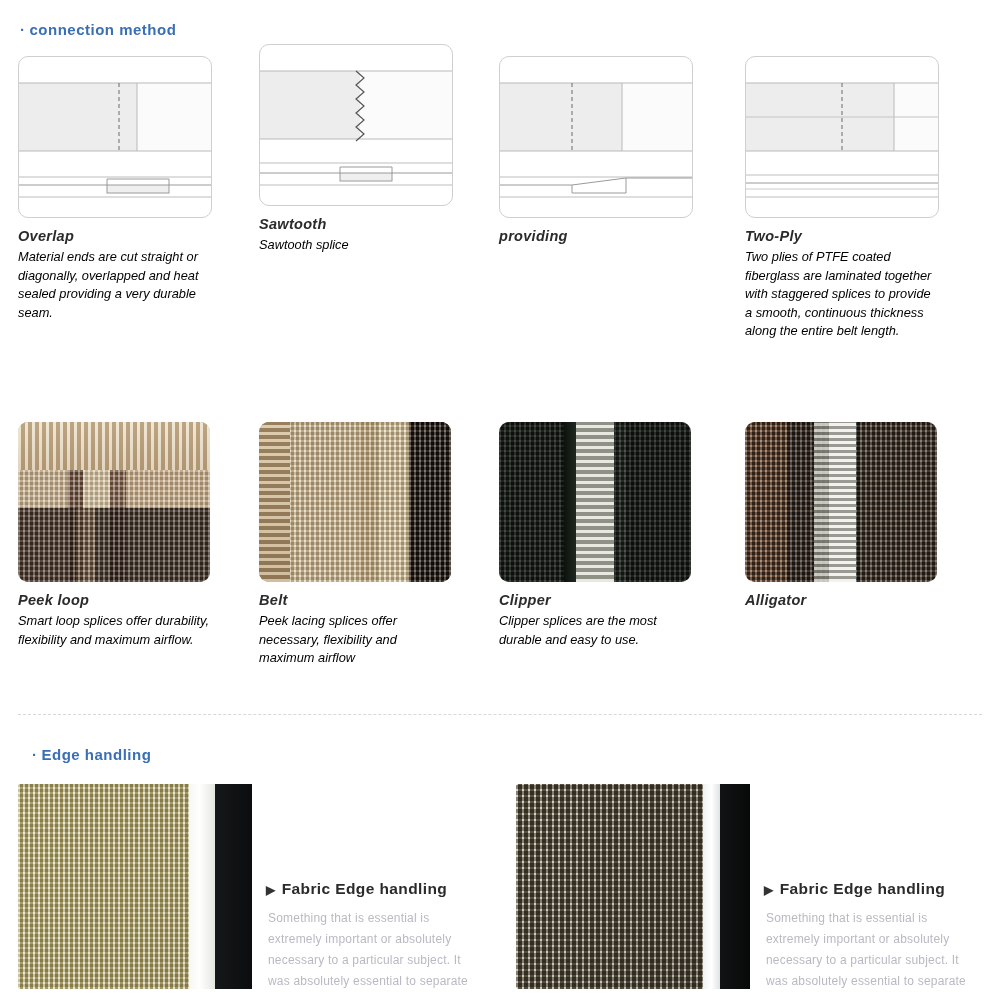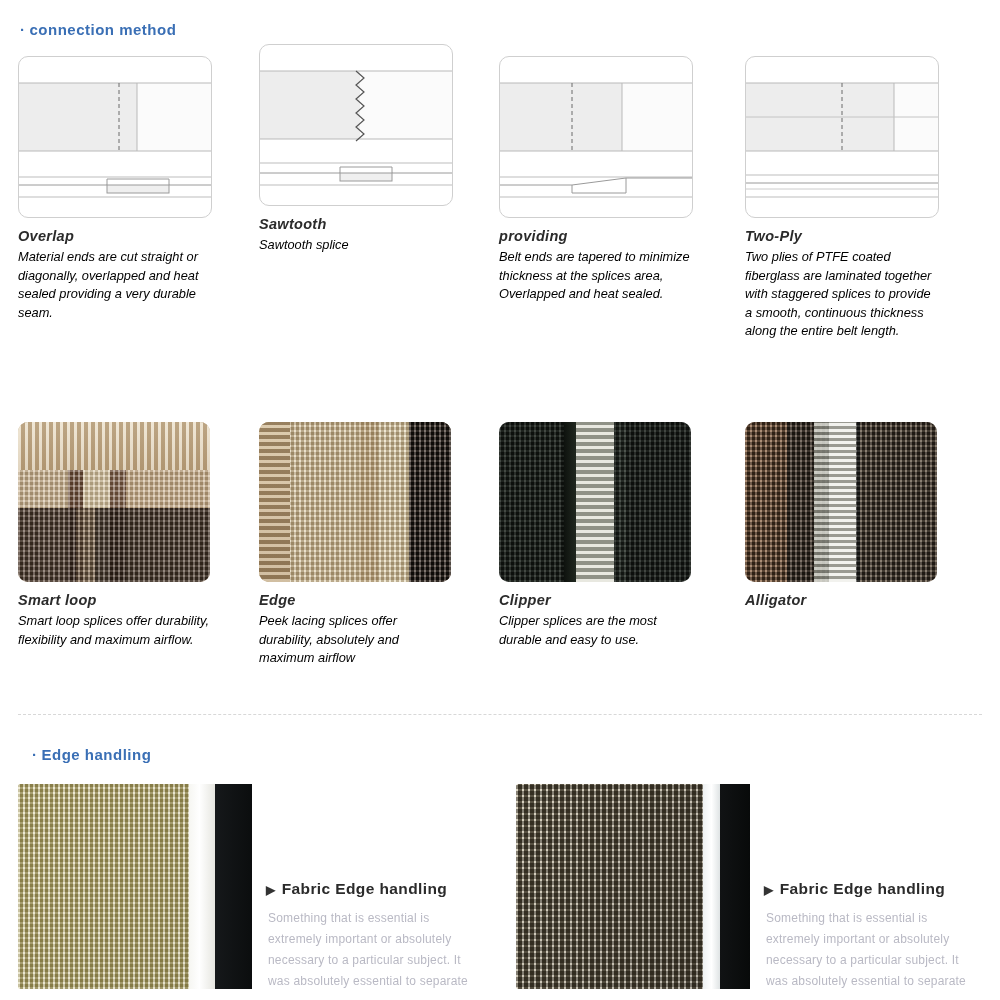--- a/index.html
+++ b/index.html
@@ -251,21 +251,20 @@
         <line x1="0" y1="94" x2="192" y2="94" stroke="#b9b9b9" stroke-width="1"></line>
         <line x1="122" y1="26" x2="122" y2="94" stroke="#b9b9b9" stroke-width="1"></line>
         <line x1="72" y1="26" x2="72" y2="94" stroke="#6b6b6b" stroke-width="1" stroke-dasharray="4 3"></line>
         <line x1="0" y1="120" x2="192" y2="120" stroke="#bdbdbd" stroke-width="1"></line>
         <line x1="0" y1="140" x2="192" y2="140" stroke="#bdbdbd" stroke-width="1"></line>
         <path d="M0 128 L72 128 L126 121 L192 121" fill="none" stroke="#9a9a9a" stroke-width="1"></path>
         <path d="M72 128 L72 136 L126 136 L126 121" fill="none" stroke="#9a9a9a" stroke-width="1"></path>
       </svg>
     </div>
     <h3>providing</h3>
-    <p>Belt ends are tapered to minimize thickness at the splices area, Overlapped and heat sealed.</p>
   </div>
 
   <div class="item" style="left:745px;top:56px;">
     <div class="thumb line">
       <svg width="192" height="160" viewBox="0 0 192 160">
         <rect x="0" y="26" width="192" height="68" fill="#ededed"></rect>
         <rect x="148" y="26" width="44" height="68" fill="#fbfbfb"></rect>
         <line x1="0" y1="26" x2="192" y2="26" stroke="#b9b9b9" stroke-width="1"></line>
         <line x1="0" y1="94" x2="192" y2="94" stroke="#b9b9b9" stroke-width="1"></line>
         <line x1="148" y1="26" x2="148" y2="94" stroke="#b9b9b9" stroke-width="1"></line>
@@ -278,30 +277,30 @@
       </svg>
     </div>
     <h3>Two-Ply</h3>
     <p>Two plies of PTFE coated fiberglass are laminated together with staggered splices to provide a smooth, continuous thickness along the entire belt length.</p>
   </div>
 
   <div class="item" style="left:18px;top:422px;">
     <div class="thumb">
       <div class="ph ph-smartloop"></div>
     </div>
-    <h3>Smart loop</h3>
+    <h3>Peek loop</h3>
     <p>Smart loop splices offer durability, flexibility and maximum airflow.</p>
   </div>
 
   <div class="item" style="left:259px;top:422px;">
     <div class="thumb">
       <div class="ph ph-peek"></div>
     </div>
-    <h3>Edge</h3>
-    <p>Peek lacing splices offer durability, absolutely and maximum airflow</p>
+    <h3>Belt</h3>
+    <p>Peek lacing splices offer necessary, flexibility and maximum airflow</p>
   </div>
 
   <div class="item" style="left:499px;top:422px;">
     <div class="thumb">
       <div class="ph ph-clipper"></div>
     </div>
     <h3>Clipper</h3>
     <p>Clipper splices are the most durable and easy to use.</p>
   </div>
 

